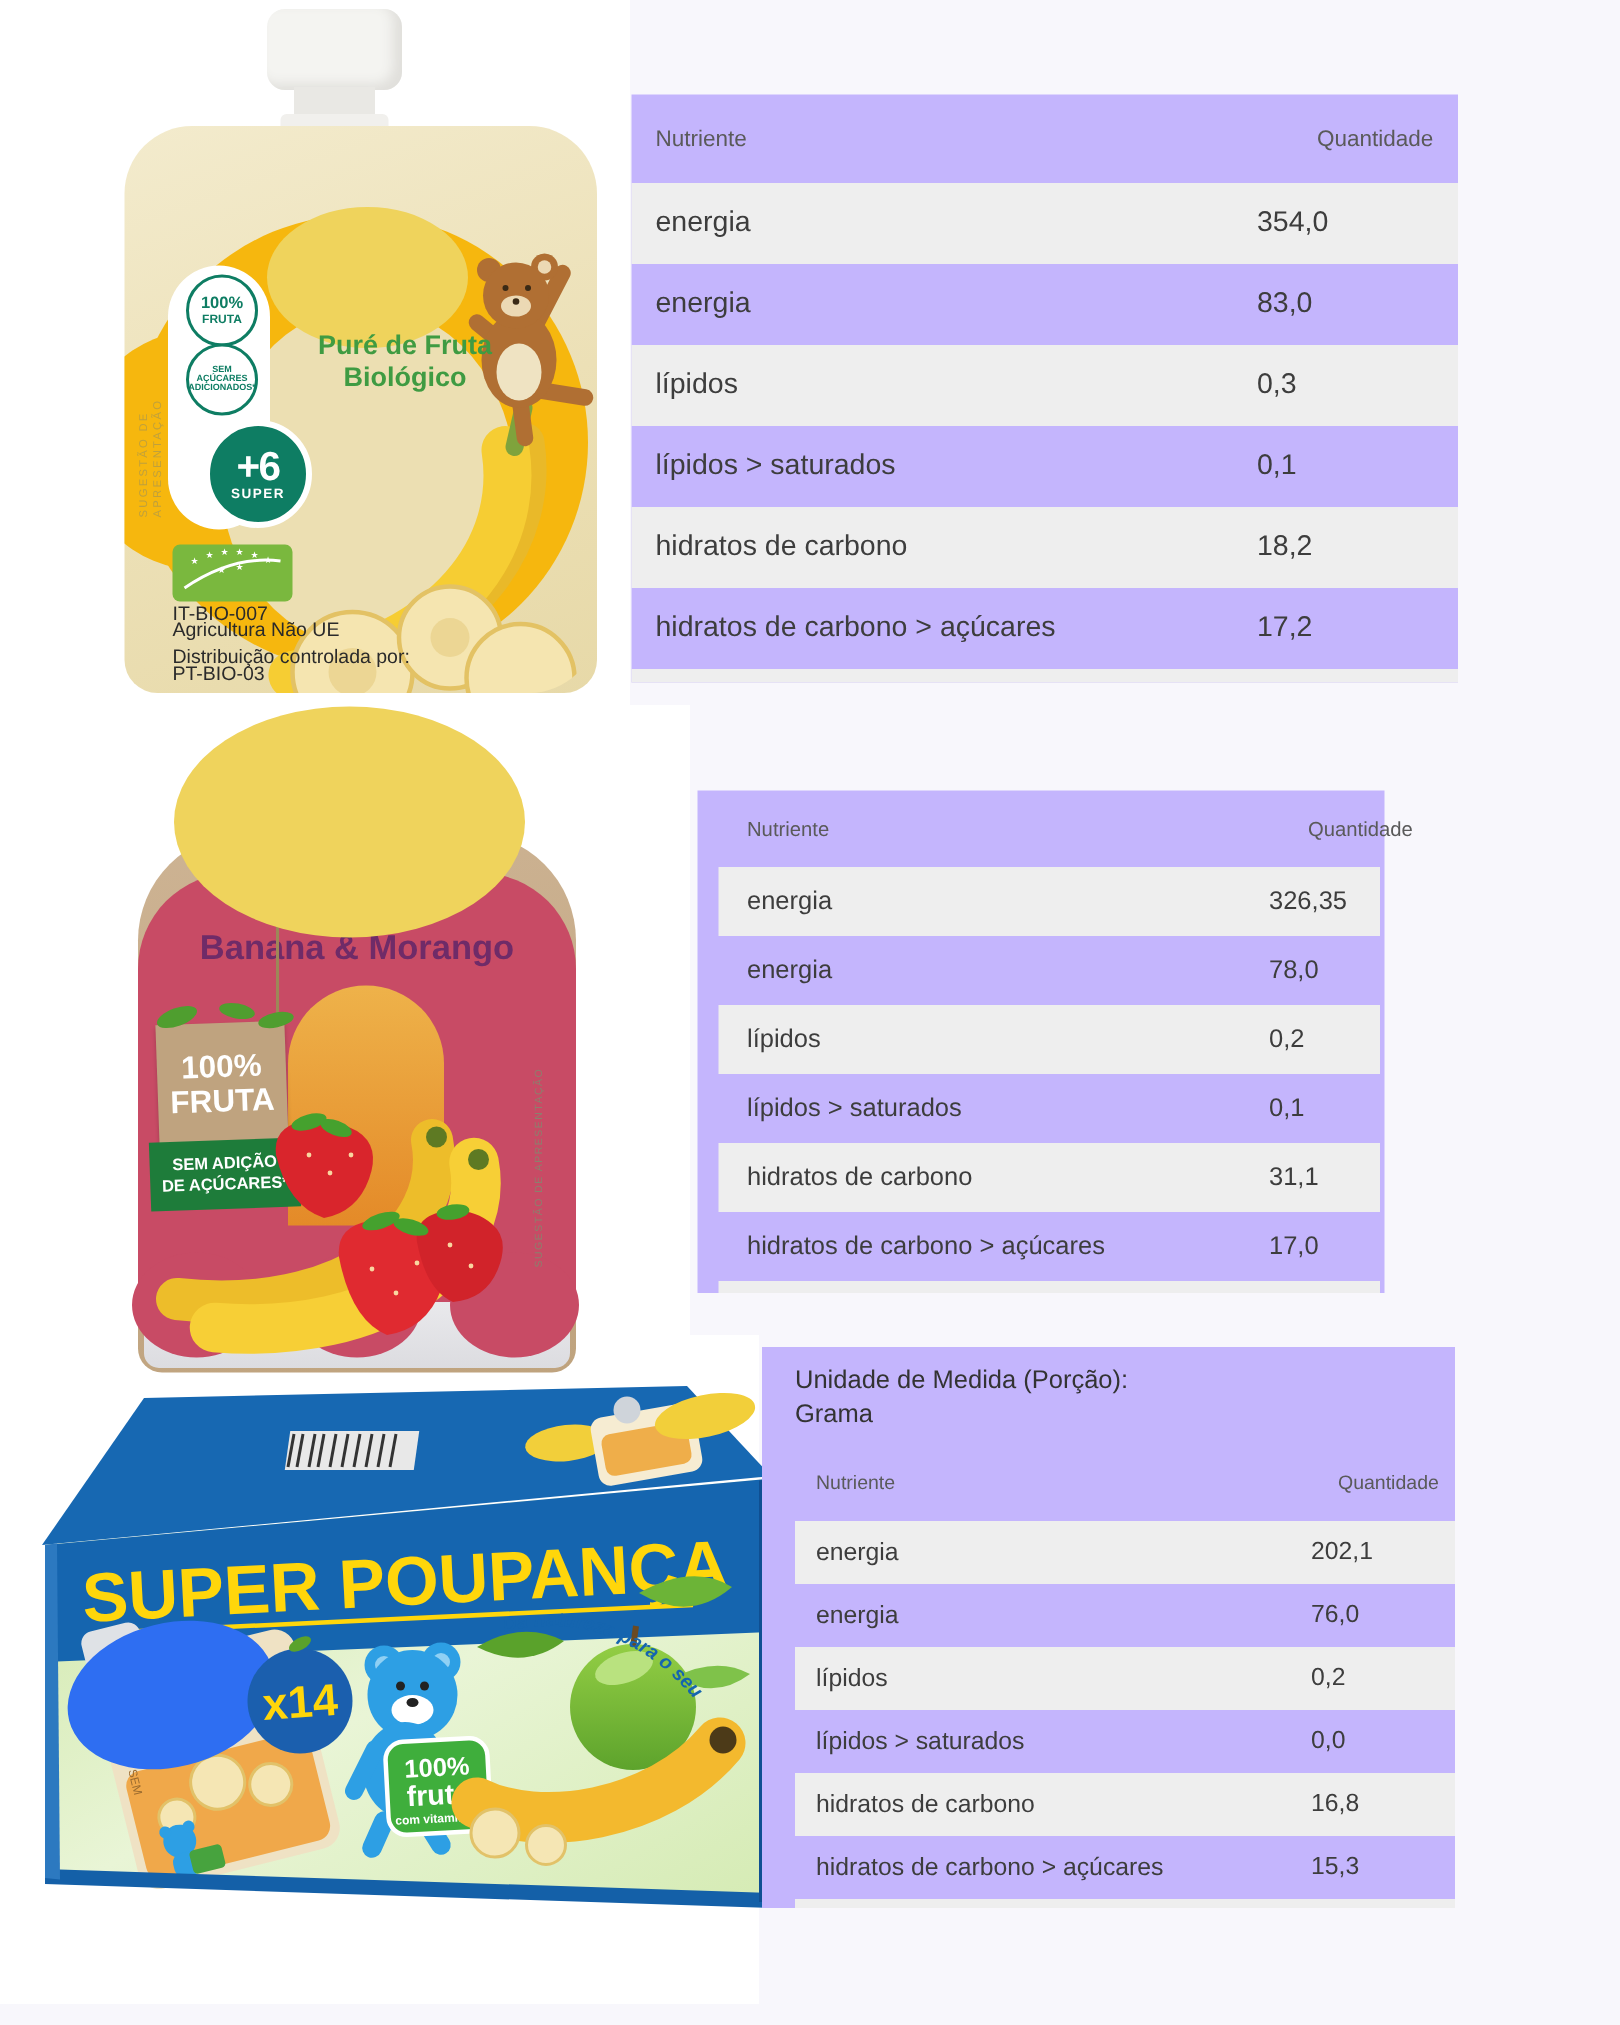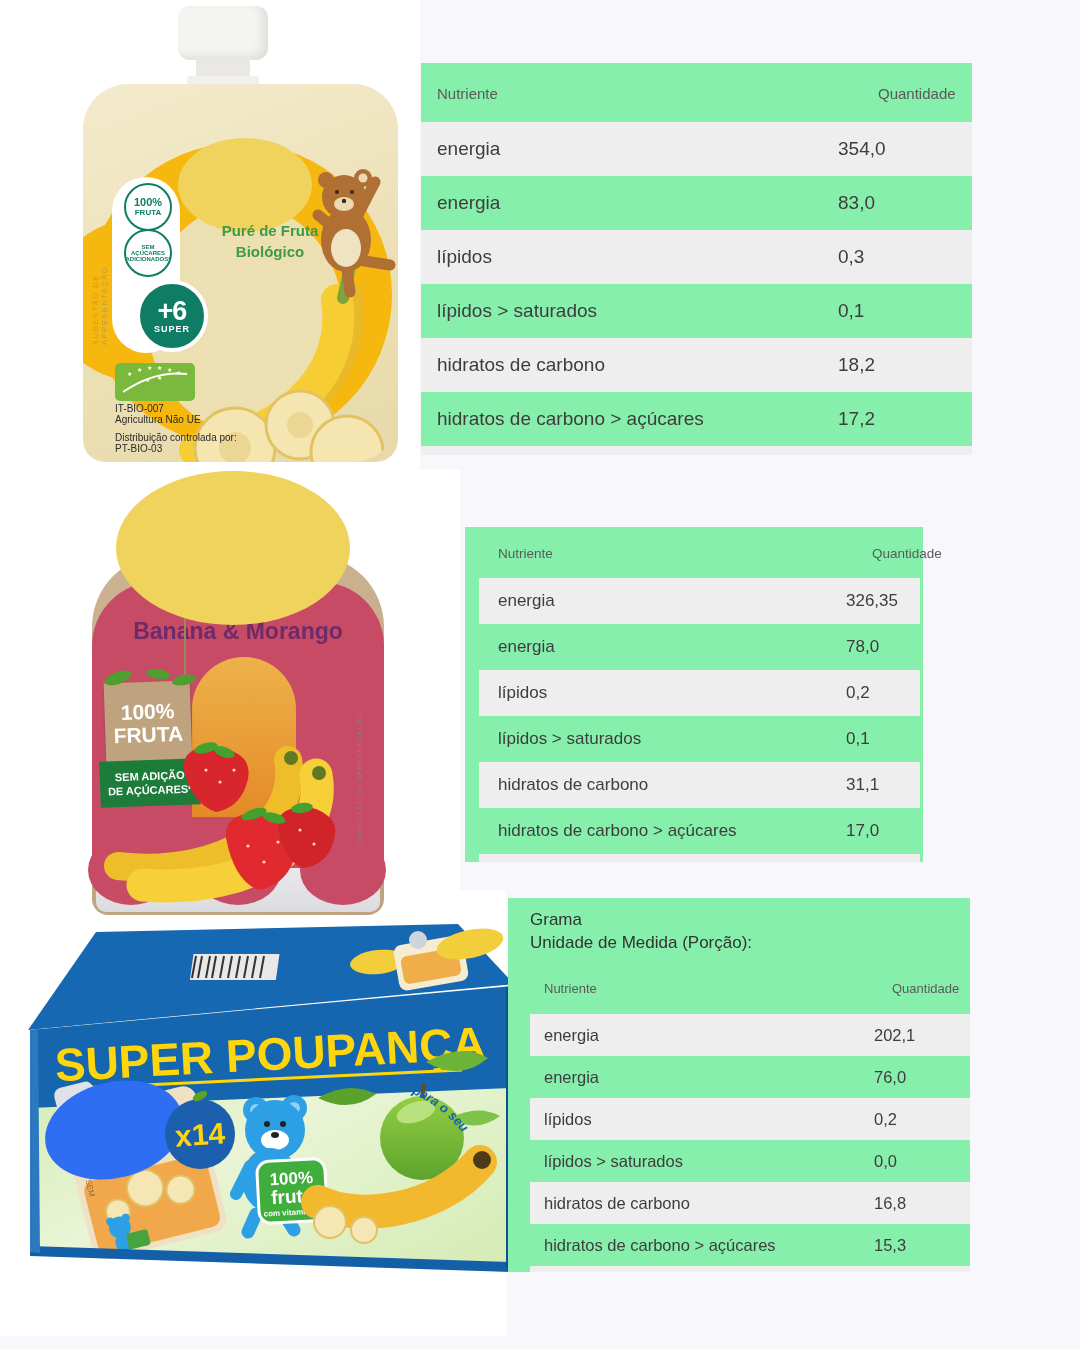--- a/index.html
+++ b/index.html
@@ -9,21 +9,21 @@
     --pink:#c84b65; --kraft:#c4a987; --purple:#6f2b68; --tag-green:#1e7c3a;
     --box-blue:#1565af; --box-blue-dark:#0f4f92; --title-yellow:#ffd60b;
     --badge-green:#3fae3c;
   }
   html,body{margin:0;padding:0;background:#fff;}
   .canvas{position:relative;width:1080px;height:1350px;background:#fff;overflow:hidden;
           font-family:"Liberation Sans","DejaVu Sans",sans-serif;}
   .bgp{position:absolute;background:var(--panel);}
 
   
-  .card{position:absolute;background:#86efac;color:var(--txt);}
+  .card{position:absolute;background:#c4b5fd;color:var(--txt);}
   .t-head{position:relative;display:block;color:var(--hdr);}
   .t-head .t-val{font-size:inherit;margin-left:40px;}
   .t-row{position:relative;display:flex;align-items:center;}
   .t-row:nth-child(odd){background:var(--row-gray);}
   .t-val{position:absolute;left:var(--valx);top:50%;transform:translateY(-50%);}
   .t-head .t-name{position:absolute;left:var(--padl);top:50%;transform:translateY(-50%);}
   .t-row .t-name{padding-left:var(--padl);}
   .sliver{background:var(--row-gray);}
 
   .card1{left:421px;top:63px;width:551px;--valx:417px;--padl:16px;font-size:19px;}
@@ -56,24 +56,24 @@
   .p1 svg{position:absolute;inset:0;}
   .p1 .pill{position:absolute;left:37px;top:177px;width:68px;height:176px;background:#fff;border-radius:34px;}
   .b-circ{position:absolute;border-radius:50%;display:flex;flex-direction:column;align-items:center;justify-content:center;text-align:center;color:var(--teal);font-weight:bold;line-height:1.05;}
   .b1{left:49px;top:183px;width:44px;height:44px;border:2px solid var(--teal);background:#fff;}
   .b1 .l1{font-size:11px;} .b1 .l2{font-size:8px;}
   .b2{left:49px;top:229px;width:44px;height:44px;border:2px solid var(--teal);background:#fff;}
   .b2 span{font-size:6px;}
   .b3{left:61px;top:280px;width:64px;height:64px;background:var(--teal);border:4px solid #fff;color:#fff;}
   .b3 .l1{font-size:27px;letter-spacing:-1px;} .b3 .l2{font-size:9px;letter-spacing:1px;}
   .p1 .name{position:absolute;left:95px;top:220px;width:200px;text-align:center;}
-  .p1 .name .t1{font-size:15px;font-weight:bold;color:var(--label-green);line-height:21px;}
+  .p1 .name .t1{font-size:18px;font-weight:bold;color:var(--label-green);line-height:21px;}
   .p1 .name .t2{font-size:30px;font-weight:bold;color:var(--banana-orange);letter-spacing:1px;margin-top:6px;}
   .p1 .vert{position:absolute;left:16px;top:195px;height:150px;writing-mode:vertical-rl;transform:rotate(180deg);font-size:7.5px;letter-spacing:1.5px;color:#bfa03c;}
-  .p1 .cert{position:absolute;left:40px;top:404px;font-size:10px;line-height:10.5px;color:#2a2a2a;}
+  .p1 .cert{position:absolute;left:40px;top:404px;font-size:13px;line-height:10.5px;color:#2a2a2a;}
 
   
   .p2{position:absolute;left:88px;top:470px;width:300px;height:448px;}
   .p2 .kraft{position:absolute;left:4px;top:85px;width:292px;height:360px;border-radius:72px 72px 16px 16px;background:linear-gradient(170deg,#cdb393,#bfa37e);}
   .p2 .pinkbody{position:absolute;left:4px;top:112px;width:292px;height:296px;border-radius:64px 64px 0 0;background:var(--pink);}
   .p2 .gusset{position:absolute;left:8px;top:398px;width:284px;height:44px;border-radius:10px;background:linear-gradient(#e9e9ec,#dcdce0);}
   .p2 .bulge{position:absolute;width:86px;height:70px;border-radius:50%;background:var(--pink);top:365px;}
   .p2 .censor{position:absolute;left:28px;top:1px;width:234px;height:154px;border-radius:50%;background:var(--censor-yellow);}
   .p2 .name{position:absolute;left:0;top:148px;width:300px;text-align:center;font-size:23px;font-weight:bold;color:var(--purple);}
   .p2 .twine{position:absolute;left:96px;top:112px;width:2px;height:108px;background:#9d8758;}
@@ -424,22 +424,22 @@
       </text>
 
       <polygon points="12,324 494,340 494,350 12,334" fill="#1460a8"></polygon>
       <polygon points="488,65 494,64 494,346 488,346" fill="#0f4f92"></polygon>
       <polygon points="12,108 20,107 22,331 12,330" fill="#2c79c0"></polygon>
     </svg>
   </div>
 
   <div class="card card3">
     <div class="unit-label">
+      <div>Unidade de Medida (Porção):</div>
       <div>Grama</div>
-      <div>Unidade de Medida (Porção):</div>
     </div>
     <div class="t-head">
       <span class="t-name">Nutriente</span>
       <span class="t-val">Quantidade</span>
     </div>
     <div>
         <div class="t-row">
           <span class="t-name">energia</span>
           <span class="t-val">202,1</span>
         </div>

